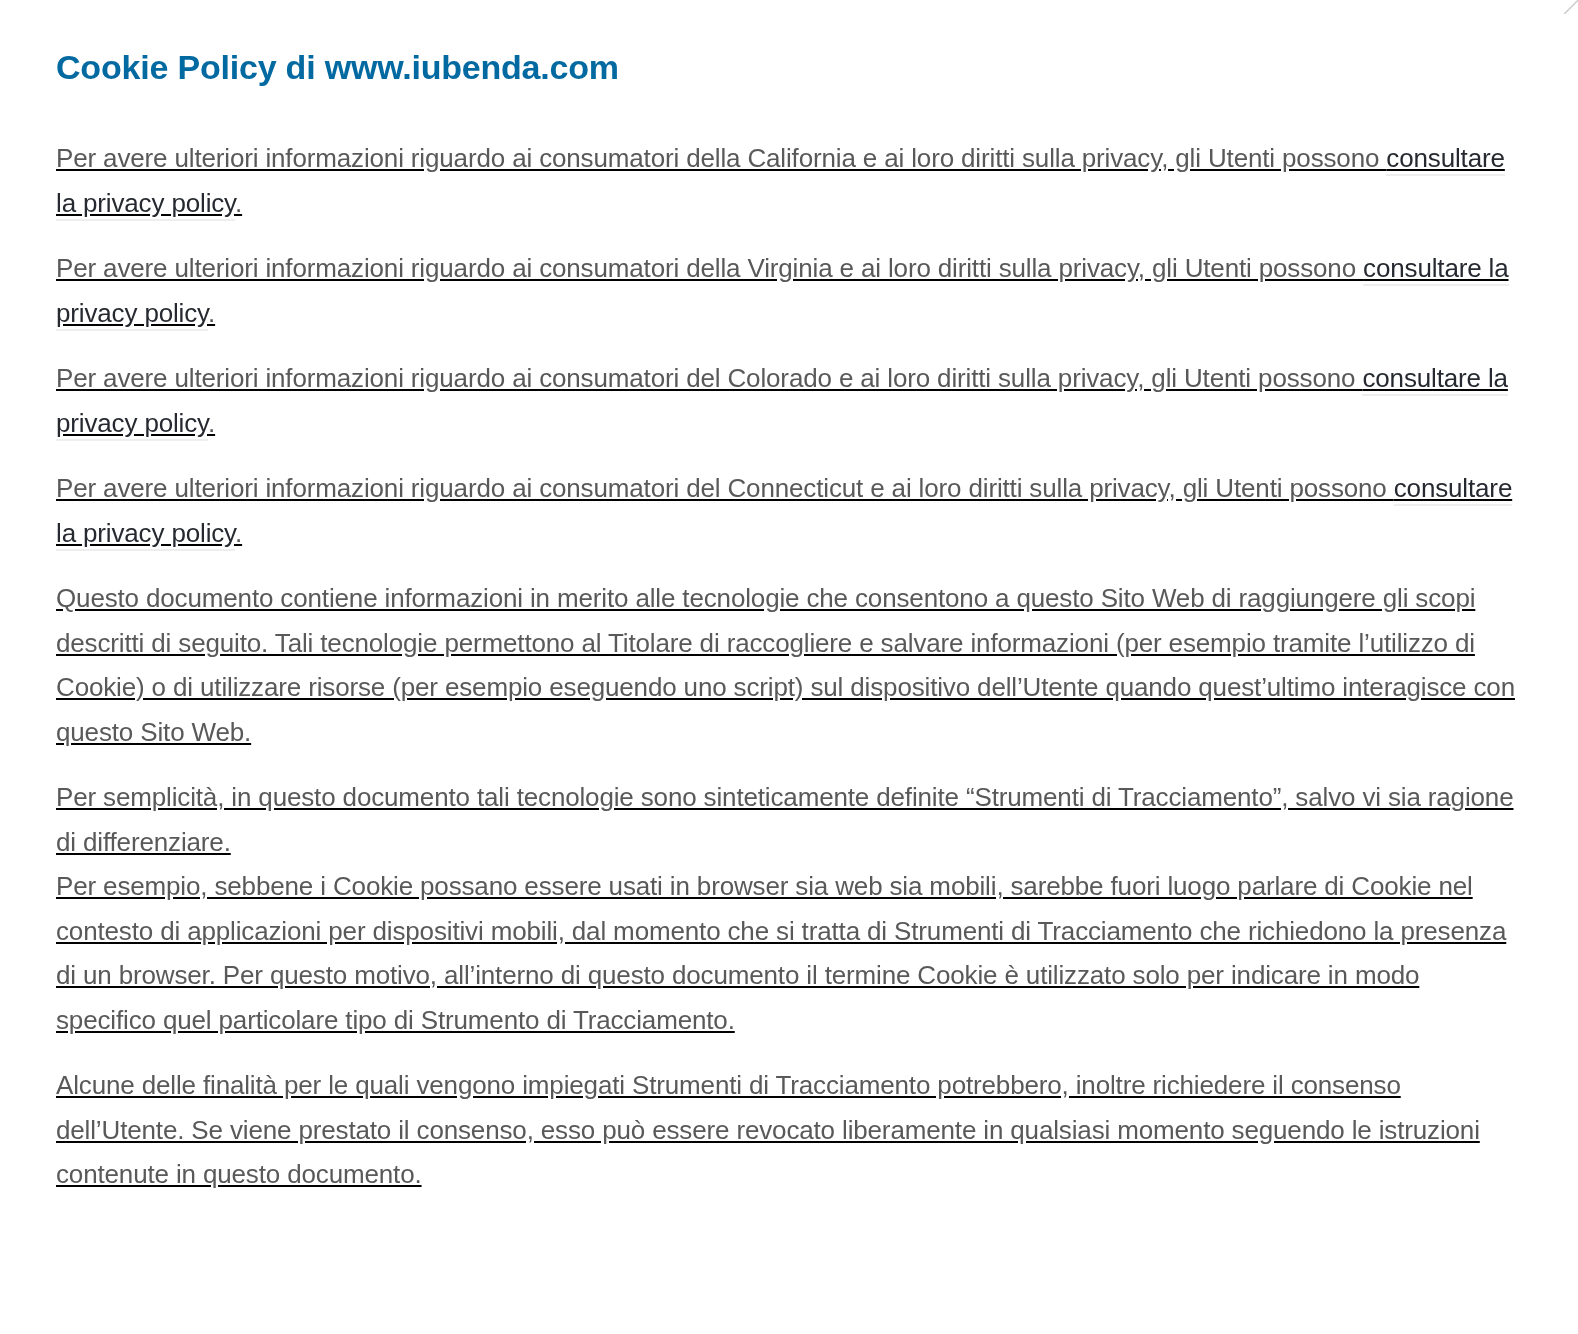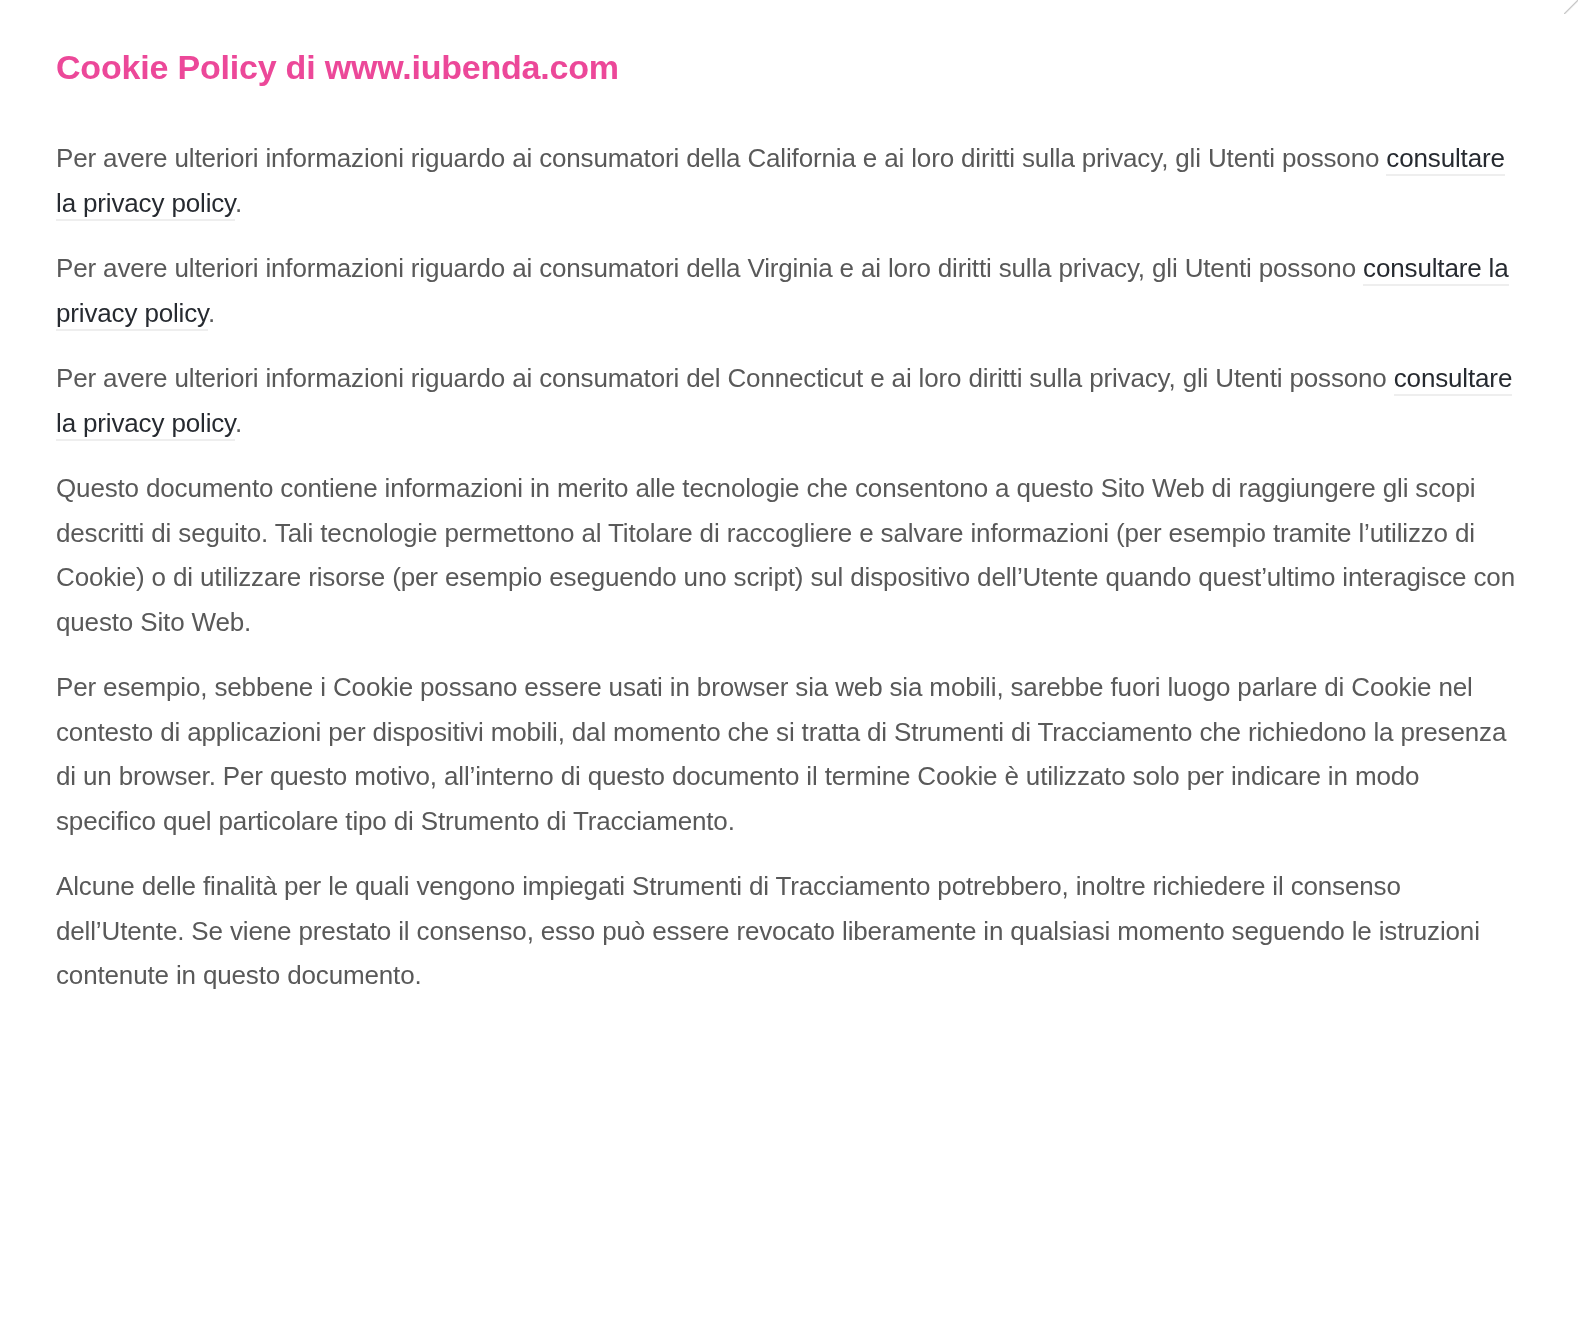--- a/index.html
+++ b/index.html
@@ -20,29 +20,30 @@
       top: 0;
       width: 1480px;
     }
     h1 {
       margin: 0;
       position: absolute;
       top: 48px;
       left: 0;
       font-size: 34px;
       font-weight: bold;
-      color: #ec4899;
+      color: #0369a1;
       letter-spacing: -0.2px;
       white-space: nowrap;
     }
     .content {
       position: absolute;
       top: 136px;
       left: 0;
       width: 1470px;
+      text-decoration: underline;
     }
     p {
       margin: 0 0 21px 0;
       font-size: 26px;
       line-height: 44.5px;
       color: #595959;
       letter-spacing: -0.15px;
     }
     p.tight {
       margin-bottom: 0;
@@ -69,25 +70,27 @@
 
 <div class="page">
   <h1>Cookie Policy di www.iubenda.com</h1>
 
   <div class="content">
 
     <p><span>Per avere ulteriori informazioni riguardo ai consumatori della California e ai loro diritti sulla privacy, gli Utenti possono </span><a class="policy-link" href="#">consultare la privacy policy</a><span>.</span></p>
 
     <p><span>Per avere ulteriori informazioni riguardo ai consumatori della Virginia e ai loro diritti sulla privacy, gli Utenti possono </span><a class="policy-link" href="#">consultare la privacy policy</a><span>.</span></p>
 
+    <p><span>Per avere ulteriori informazioni riguardo ai consumatori del Colorado e ai loro diritti sulla privacy, gli Utenti possono </span><a class="policy-link" href="#">consultare la privacy policy</a><span>.</span></p>
 
     <p><span>Per avere ulteriori informazioni riguardo ai consumatori del Connecticut e ai loro diritti sulla privacy, gli Utenti possono </span><a class="policy-link" href="#">consultare la privacy policy</a><span>.</span></p>
 
 
     <p>Questo documento contiene informazioni in merito alle tecnologie che consentono a questo Sito Web di raggiungere gli scopi descritti di seguito. Tali tecnologie permettono al Titolare di raccogliere e salvare informazioni (per esempio tramite l’utilizzo di Cookie) o di utilizzare risorse (per esempio eseguendo uno script) sul dispositivo dell’Utente quando quest’ultimo interagisce con questo Sito Web.</p>
 
+    <p class="tight">Per semplicità, in questo documento tali tecnologie sono sinteticamente definite “Strumenti di Tracciamento”, salvo vi sia ragione di differenziare.</p>
 
     <p>Per esempio, sebbene i Cookie possano essere usati in browser sia web sia mobili, sarebbe fuori luogo parlare di Cookie nel contesto di applicazioni per dispositivi mobili, dal momento che si tratta di Strumenti di Tracciamento che richiedono la presenza di un browser. Per questo motivo, all’interno di questo documento il termine Cookie è utilizzato solo per indicare in modo specifico quel particolare tipo di Strumento di Tracciamento.</p>
 
     <p>Alcune delle finalità per le quali vengono impiegati Strumenti di Tracciamento potrebbero, inoltre richiedere il consenso dell’Utente. Se viene prestato il consenso, esso può essere revocato liberamente in qualsiasi momento seguendo le istruzioni contenute in questo documento.</p>
 
   </div>
 </div>
 
 </body></html>

